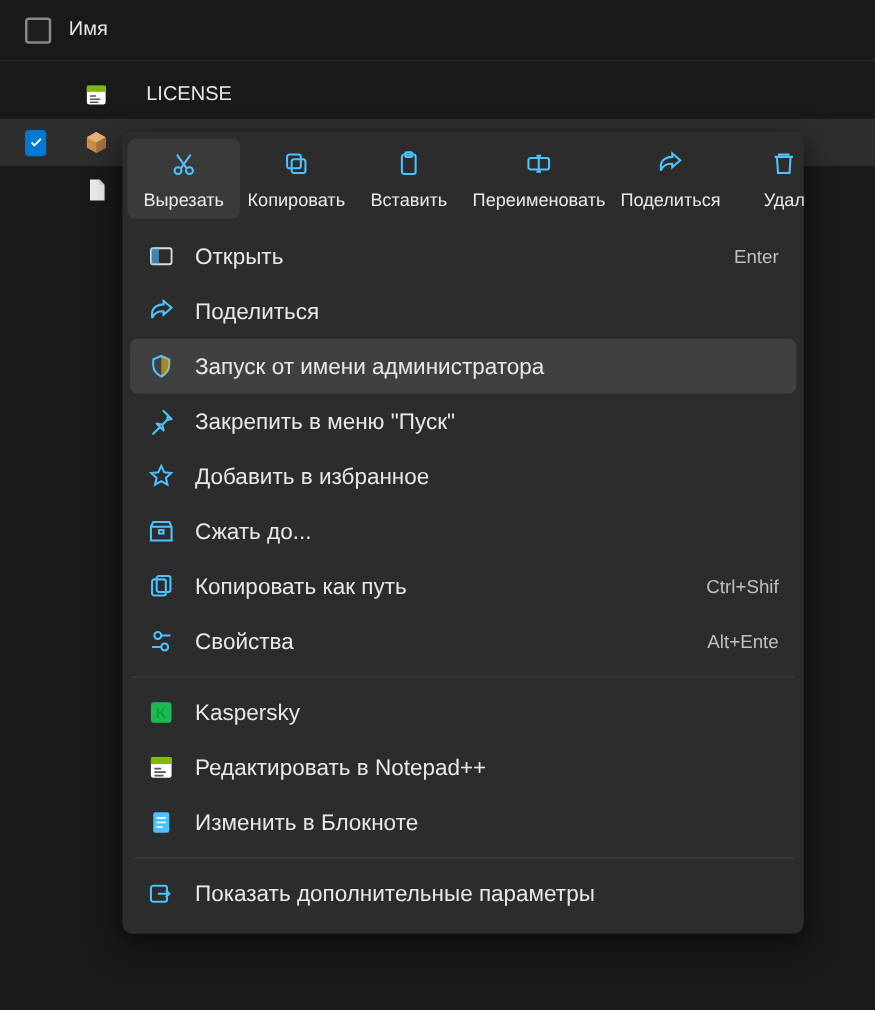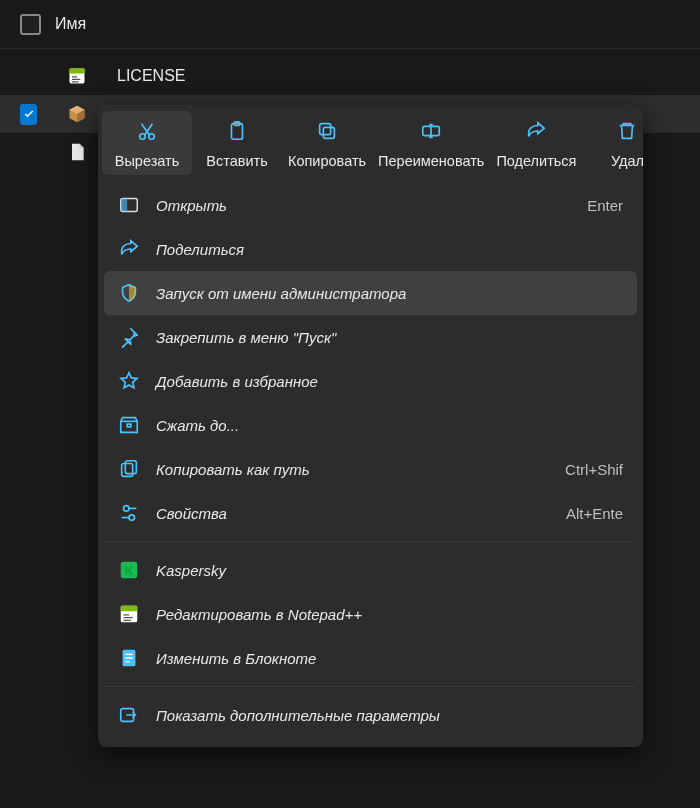--- a/index.html
+++ b/index.html
@@ -96,21 +96,21 @@
     height: 44px;
     padding: 0 14px;
     border-radius: 6px;
     gap: 16px;
   }
   .menu-item.highlight { background: #404040; }
   .menu-item .mi {
     width: 22px; height: 22px;
     display:flex; align-items:center; justify-content:center;
   }
-  .menu-item .ml { flex: 1; font-size: 15px; font-style: italic; }
+  .menu-item .ml { flex: 1; font-size: 18px; }
   .menu-item .sc { color: #bfbfbf; font-size: 15px; white-space: nowrap; text-align: center; }
   .menu-sep {
     height: 1px;
     background: #3c3c3c;
     margin: 6px 2px;
   }
 
   .watermark {
     position: absolute;
     left: 105px;
@@ -188,34 +188,34 @@
             <circle cx="7" cy="18" r="3"></circle>
             <circle cx="17" cy="18" r="3"></circle>
             <path d="M9.5 16L18 4M14.5 16L6 4"></path>
           </svg>
       </div>
       <div class="tl">Вырезать</div>
     </div>
     <div class="top-action">
       <div class="ti">
         <svg viewBox="0 0 24 24" fill="none" stroke="#4cc2ff" stroke-width="1.8">
+            <rect x="8" y="8" width="12" height="12" rx="2"></rect>
+            <rect x="4" y="4" width="12" height="12" rx="2"></rect>
+          </svg>
+      </div>
+      <div class="tl">Копировать</div>
+    </div>
+    <div class="top-action">
+      <div class="ti">
+        <svg viewBox="0 0 24 24" fill="none" stroke="#4cc2ff" stroke-width="1.8">
             <rect x="6" y="4" width="12" height="17" rx="2"></rect>
             <rect x="9" y="2" width="6" height="4" rx="1"></rect>
           </svg>
       </div>
       <div class="tl">Вставить</div>
-    </div>
-    <div class="top-action">
-      <div class="ti">
-        <svg viewBox="0 0 24 24" fill="none" stroke="#4cc2ff" stroke-width="1.8">
-            <rect x="8" y="8" width="12" height="12" rx="2"></rect>
-            <rect x="4" y="4" width="12" height="12" rx="2"></rect>
-          </svg>
-      </div>
-      <div class="tl">Копировать</div>
     </div>
     <div class="top-action">
       <div class="ti">
         <svg viewBox="0 0 24 24" fill="none" stroke="#4cc2ff" stroke-width="1.8">
             <rect x="3" y="7" width="18" height="10" rx="2"></rect>
             <path d="M12 5v14M10 5h4M10 19h4"></path>
           </svg>
       </div>
       <div class="tl">Переименовать</div>
     </div>

